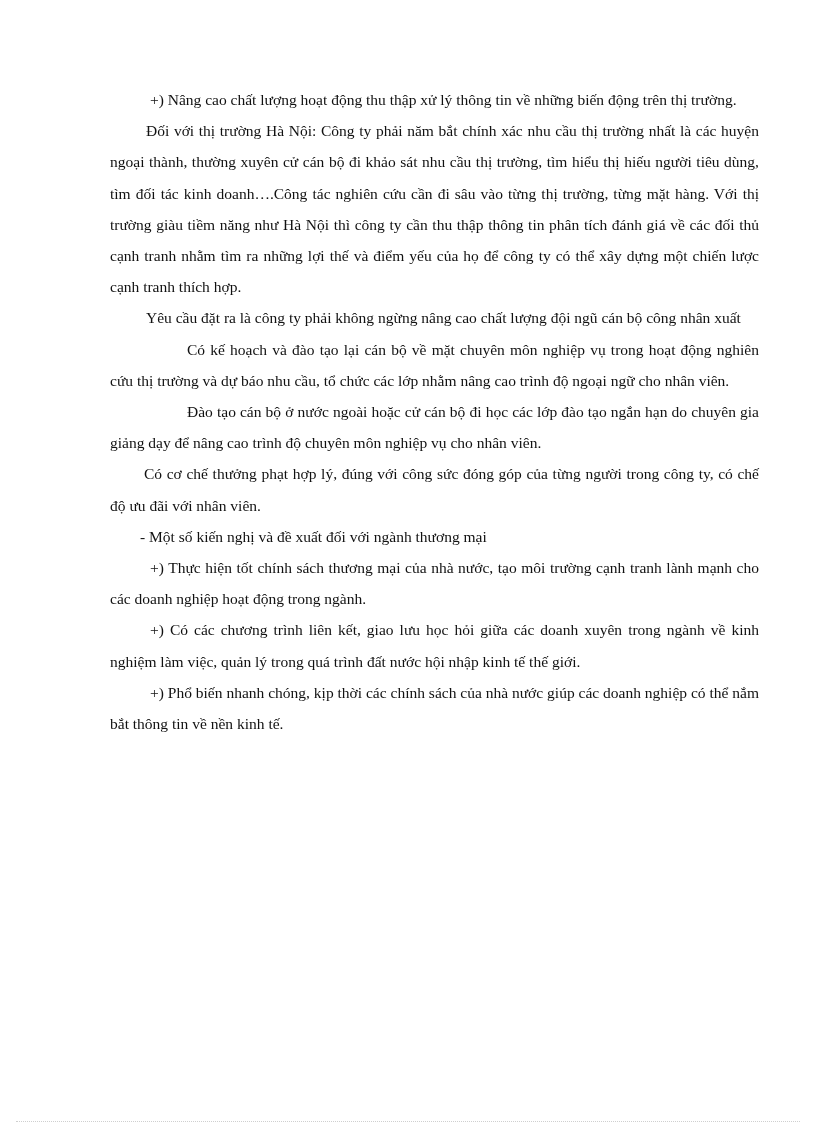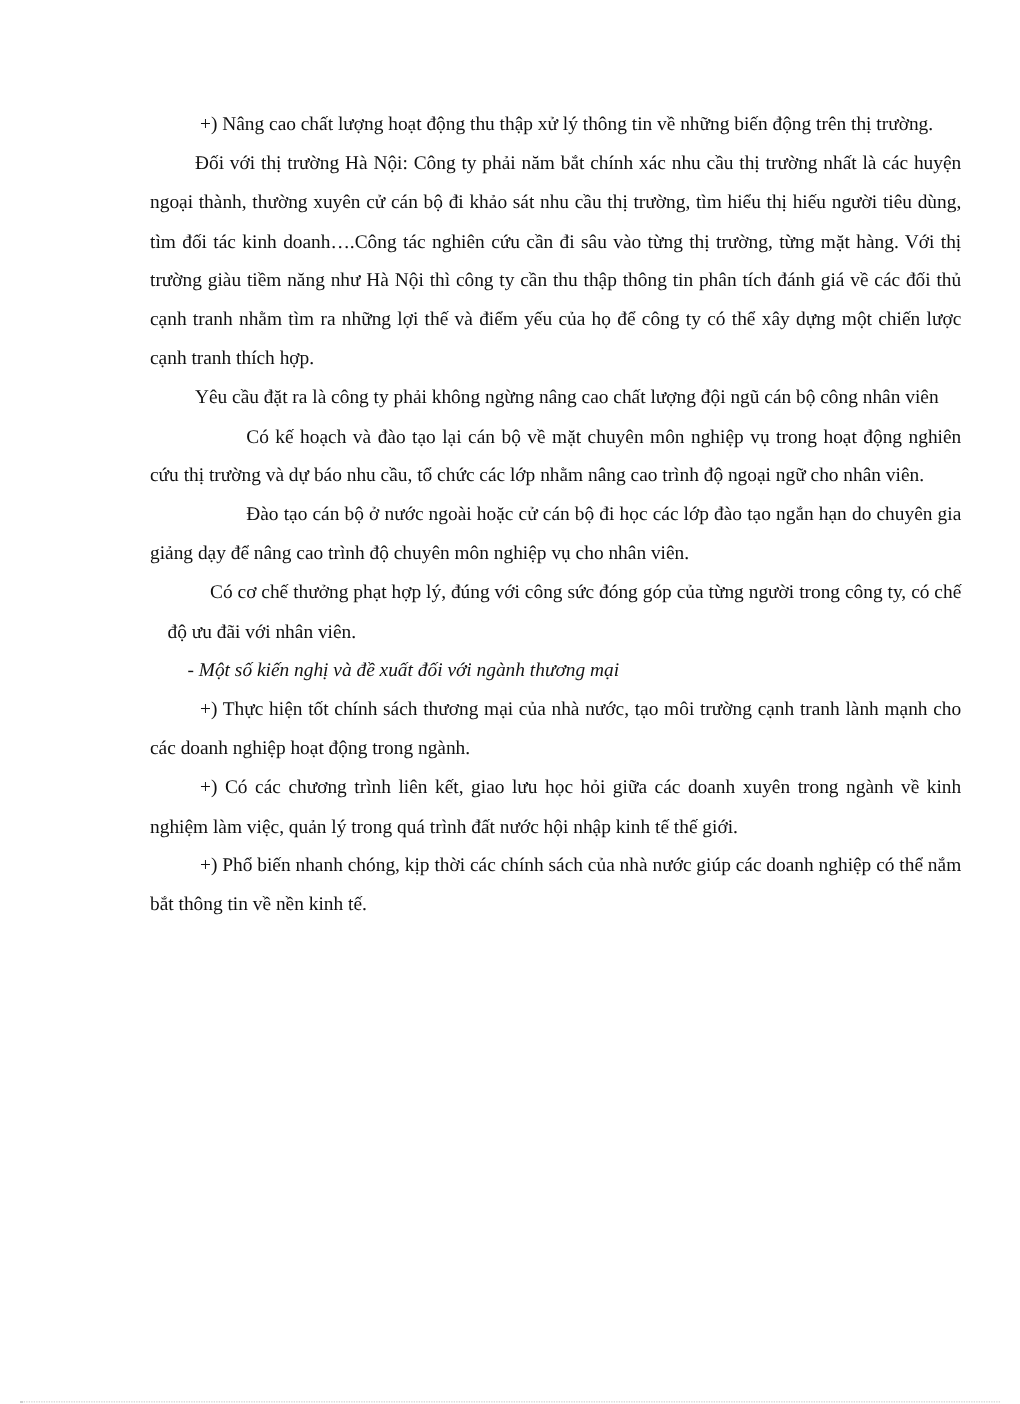--- a/index.html
+++ b/index.html
@@ -1,48 +1,48 @@
 <!DOCTYPE html>
 <html><head>
 <meta charset="utf-8">
 <style>
   html, body { margin: 0; padding: 0; background: #ffffff; }
   body { width: 816px; height: 1123px; position: relative; overflow: hidden; }
   .page {
     position: absolute;
-    left: 120px;
+    left: 110px;
     top: 84px;
     width: 649px;
     font-family: "Liberation Serif", "DejaVu Serif", serif;
     font-size: 15.5px;
     line-height: 31.2px;
     color: #111111;
   }
   .para { margin: 0; padding: 0; text-align: justify; }
   .ind1 { text-indent: 40px; }
   .ind2 { text-indent: 36px; }
   .ind3 { text-indent: 77px; }
-  .ind4 { text-indent: 34px; margin-left: 14px; }
+  .ind4 { text-indent: 34px; }
   .ind5 { text-indent: 30px; }
-  .italic { font-style: italic; }
+  .italic { }
   .footer-line {
     position: absolute;
     left: 16px;
     right: 16px;
     top: 1121px;
     border-top: 1px dotted #cfcfcf;
   }
 </style>
 </head>
 <body>
 
 <div class="page">
   <p class="para ind1">+) Nâng cao chất lượng hoạt động thu thập xử lý thông tin về những biến động trên thị trường.</p>
   <p class="para ind2">Đối với thị trường Hà Nội: Công ty phải năm bắt chính xác nhu cầu thị trường nhất là các huyện ngoại thành, thường xuyên cử cán bộ đi khảo sát nhu cầu thị trường, tìm hiểu thị hiếu người tiêu dùng, tìm đối tác kinh doanh….Công tác nghiên cứu cần đi sâu vào từng thị trường, từng mặt hàng. Với thị trường giàu tiềm năng như Hà Nội thì công ty cần thu thập thông tin phân tích đánh giá về các đối thủ cạnh tranh nhằm tìm ra những lợi thế và điểm yếu của họ để công ty có thể xây dựng một chiến lược cạnh tranh thích hợp.</p>
-  <p class="para ind2">Yêu cầu đặt ra là công ty phải không ngừng nâng cao chất lượng đội ngũ cán bộ công nhân viên</p>
+  <p class="para ind2">Yêu cầu đặt ra là công ty phải không ngừng nâng cao chất lượng đội ngũ cán bộ công nhân xuất</p>
   <p class="para ind3">Có kế hoạch và đào tạo lại cán bộ về mặt chuyên môn nghiệp vụ trong hoạt động nghiên cứu thị trường và dự báo nhu cầu, tổ chức các lớp nhằm nâng cao trình độ ngoại ngữ cho nhân viên.</p>
   <p class="para ind3">Đào tạo cán bộ ở nước ngoài hoặc cử cán bộ đi học các lớp đào tạo ngắn hạn do chuyên gia giảng dạy để nâng cao trình độ chuyên môn nghiệp vụ cho nhân viên.</p>
   <p class="para ind4">Có cơ chế thưởng phạt hợp lý, đúng với công sức đóng góp của từng người trong công ty, có chế độ ưu đãi với nhân viên.</p>
   <p class="para ind5 italic">- Một số kiến nghị và đề xuất đối với ngành thương mại</p>
   <p class="para ind1">+)  Thực hiện tốt chính sách thương mại của nhà nước, tạo môi trường cạnh tranh lành mạnh cho các doanh nghiệp hoạt động trong ngành.</p>
   <p class="para ind1">+) Có các chương trình liên kết, giao lưu học hỏi giữa các doanh xuyên trong ngành về kinh nghiệm làm việc, quản lý trong quá trình đất nước hội nhập kinh tế thế giới.</p>
   <p class="para ind1">+) Phổ biến nhanh chóng, kịp thời các chính sách của nhà nước giúp các doanh nghiệp có thể nắm bắt thông tin về nền kinh tế.</p>
 </div>
 
 <div class="footer-line"></div>

